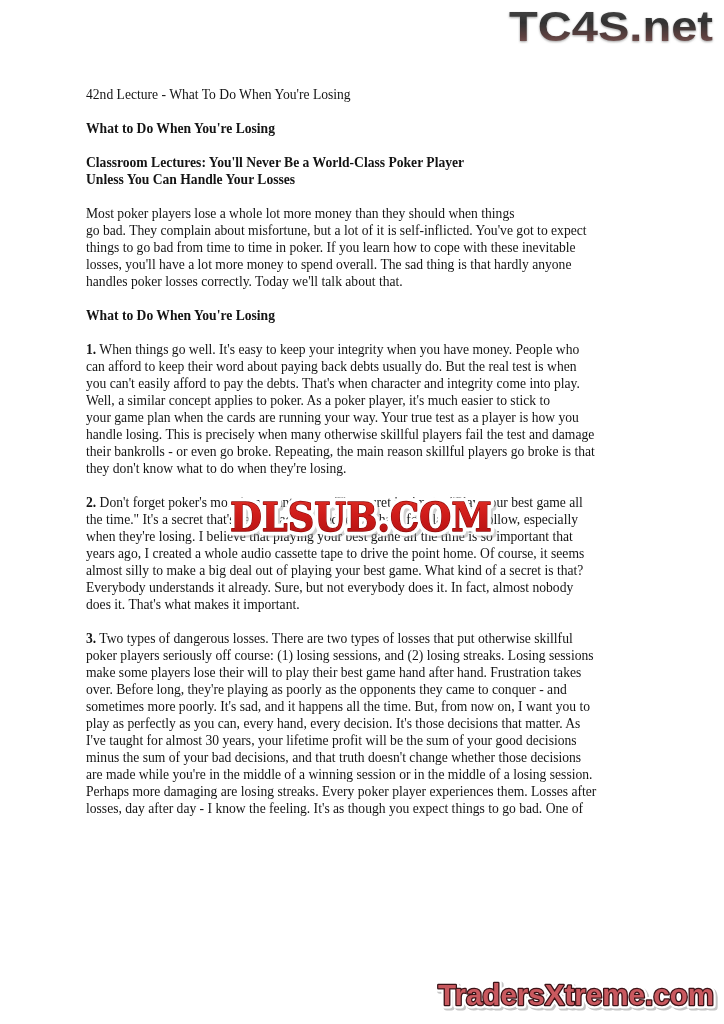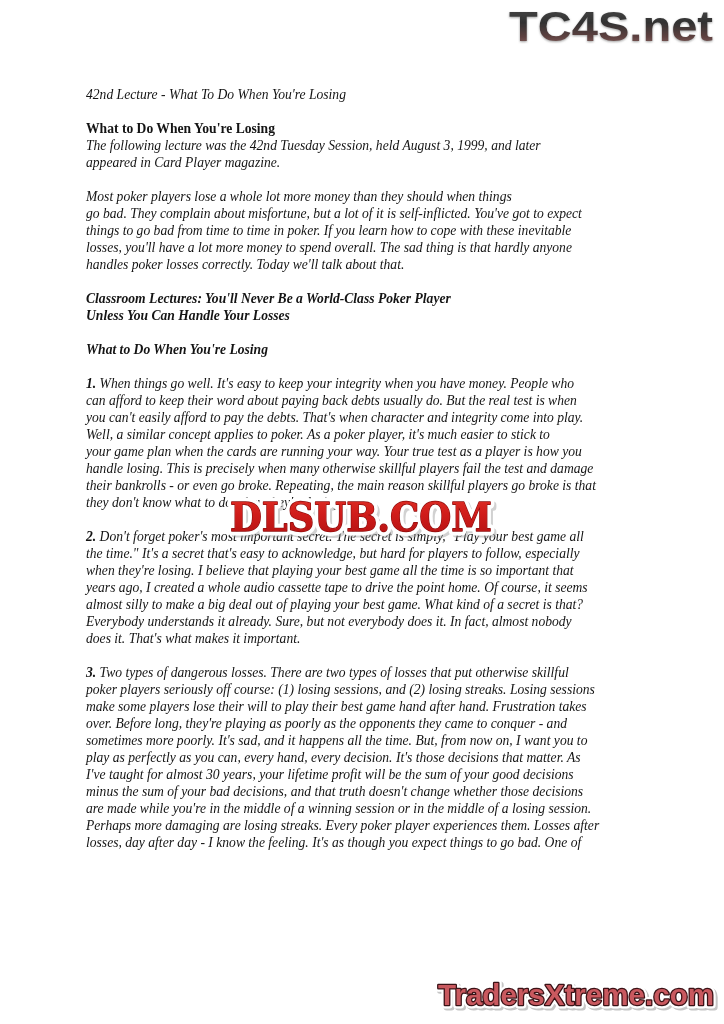--- a/index.html
+++ b/index.html
@@ -12,21 +12,21 @@
   .page{position:relative;width:724px;height:1024px;background:#ffffff;}
 
   
   .tc4s{position:absolute;top:0;right:6px;width:214px;height:50px;}
 
   
   .content{
     position:absolute;left:86px;top:86px;width:586px;
     font-size:13.6px;line-height:17px;color:#141414;
   }
-  .para{margin:17px 0 0 0;white-space:pre;font-style:italic;}
+  .para{margin:17px 0 0 0;white-space:pre;}
   .para:first-child{margin-top:0;}
   .gap-lg{margin-top:34px;}
   .bold{font-weight:bold;}
   .italic{font-style:italic;}
   .block{margin:17px 0 0 0;}
   .block div{white-space:pre;}
 
   
   .watermark{position:absolute;left:219px;top:490px;width:284px;height:54px;}
 
@@ -52,32 +52,30 @@
     </defs>
     <text x="107" y="41" text-anchor="middle" filter="url(#tcshadow)" font-family="Liberation Sans, sans-serif" font-weight="bold" font-size="42" fill="url(#tcgrad)" textLength="204" lengthAdjust="spacingAndGlyphs">TC4S.net</text>
   </svg>
 
   <div class="content">
 
     <p class="para">42nd Lecture - What To Do When You're Losing</p>
 
     <div class="block gap-lg">
       <div class="bold">What to Do When You're Losing</div>
-      <div class="italic">The following lecture was the 42nd Tuesday Session, held August 3, 1999, and later
-appeared in Card Player magazine.</div>
     </div>
+
+    <p class="para bold">Classroom Lectures: You'll Never Be a World-Class Poker Player
+Unless You Can Handle Your Losses</p>
 
     <p class="para">Most poker players lose a whole lot more money than they should when things
 go bad. They complain about misfortune, but a lot of it is self-inflicted. You've got to expect
 things to go bad from time to time in poker. If you learn how to cope with these inevitable
 losses, you'll have a lot more money to spend overall. The sad thing is that hardly anyone
 handles poker losses correctly. Today we'll talk about that.</p>
-
-    <p class="para bold">Classroom Lectures: You'll Never Be a World-Class Poker Player
-Unless You Can Handle Your Losses</p>
 
 
     <p class="para bold">What to Do When You're Losing</p>
 
     <p class="para"><b class="bold">1.</b> <span>When things go well. It's easy to keep your integrity when you have money. People who
 can afford to keep their word about paying back debts usually do. But the real test is when
 you can't easily afford to pay the debts. That's when character and integrity come into play.
 Well, a similar concept applies to poker. As a poker player, it's much easier to stick to
 your game plan when the cards are running your way. Your true test as a player is how you
 handle losing. This is precisely when many otherwise skillful players fail the test and damage

